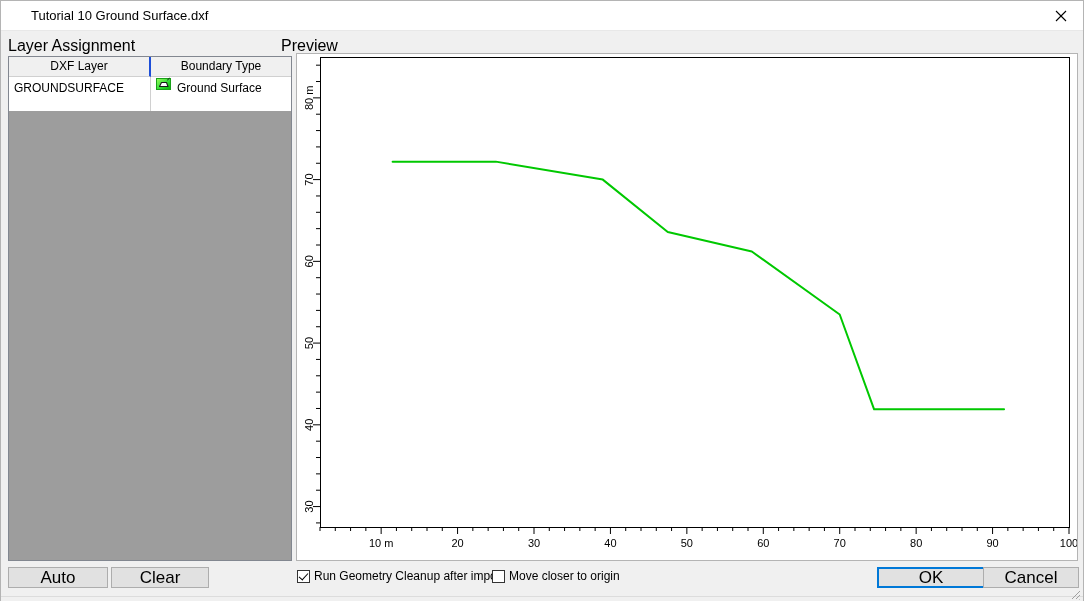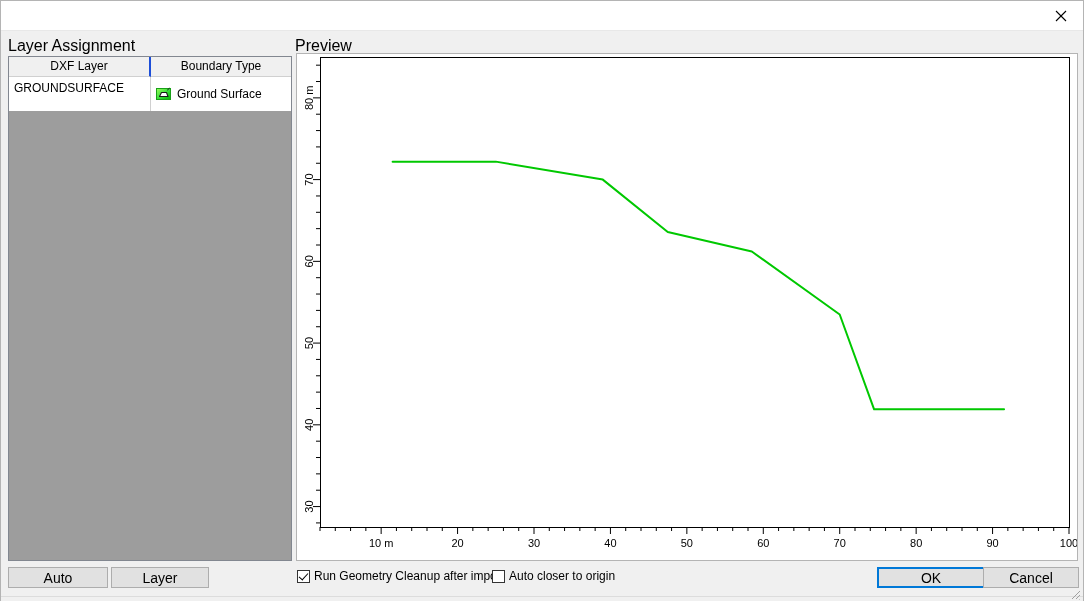--- a/index.html
+++ b/index.html
@@ -60,21 +60,21 @@
   #close-button svg { display: block; }
 
   
   .group-label {
     position: absolute;
     font-size: 16px;
     color: #000;
     white-space: nowrap;
   }
   #layer-assignment-label { left: 7px; top: 36px; }
-  #preview-label { left: 294px; top: 36px; }
+  #preview-label { left: 280px; top: 36px; }
 
   
   #layer-panel {
     position: absolute;
     left: 7px;
     top: 55px;
     width: 284px;
     height: 505px;
     background: #9d9d9d;
     border: 1px solid #828790;
@@ -124,37 +124,36 @@
   }
   .td.col-dxf {
     width: 142px;
     padding-left: 5px;
     border-right: 1px solid #d0d0d0;
   }
   .td.col-type {
     width: 140px;
     padding-left: 5px;
     display: flex;
-    align-items: center;
   }
   #boundary-type-icon {
     width: 16px;
     height: 14px;
     margin-right: 5px;
     flex: 0 0 auto;
     display: block;
   }
 
   
   .btn {
     position: absolute;
     background: #e1e1e1;
     border: 1px solid #adadad;
     font-family: "Liberation Sans", sans-serif;
-    font-size: 14px;
+    font-size: 17px;
     color: #000;
     text-align: center;
     box-sizing: border-box;
     cursor: default;
     padding: 0;
     line-height: 1;
     display: flex;
     align-items: center;
     justify-content: center;
   }
@@ -243,20 +242,21 @@
     width: 12px;
     height: 12px;
   }
 </style>
 </head>
 <body>
 
 <div id="window">
 
   <div id="titlebar">
+    <div id="title-text">Tutorial 10 Ground Surface.dxf</div>
     <div id="close-button">
       <svg width="12" height="12" viewBox="0 0 12 12">
         <line x1="1" y1="1" x2="11" y2="11" stroke="#000" stroke-width="1.1"></line>
         <line x1="11" y1="1" x2="1" y2="11" stroke="#000" stroke-width="1.1"></line>
       </svg>
     </div>
   </div>
 
   <div class="group-label" id="layer-assignment-label">Layer Assignment</div>
   <div class="group-label" id="preview-label">Preview</div>
@@ -280,21 +280,21 @@
           <rect x="0.5" y="1.5" width="14" height="11" fill="url(#gsg)" stroke="#19a019" stroke-width="1"></rect>
           <path d="M3.5 9.5 L5.5 5.5 L10.5 5.5 L12 9.5 Z" fill="#ffffff" stroke="#1a1a1a" stroke-width="1.1" stroke-linejoin="round"></path>
           <path d="M11.2 3.2 L13.6 1.1" stroke="#1a1a1a" stroke-width="1"></path>
         </svg>
         <span>Ground Surface</span>
       </div>
     </div>
   </div>
 
   <button class="btn" id="auto-button">Auto</button>
-  <button class="btn" id="clear-button">Layer</button>
+  <button class="btn" id="clear-button">Clear</button>
 
   <div id="preview-panel">
     <svg id="plot-svg" viewBox="0 0 780 506">
       <g id="plot-static">
           <rect x="23.5" y="3.5" width="749" height="470" fill="#ffffff" stroke="#000000" stroke-width="1"></rect>
           <line x1="23" y1="473" x2="23" y2="477" stroke="#000" stroke-width="1"></line>
           <line x1="38.285714285714285" y1="473" x2="38.285714285714285" y2="477" stroke="#000" stroke-width="1"></line>
           <line x1="53.57142857142857" y1="473" x2="53.57142857142857" y2="477" stroke="#000" stroke-width="1"></line>
           <line x1="68.85714285714286" y1="473" x2="68.85714285714286" y2="477" stroke="#000" stroke-width="1"></line>
           <line x1="84.14285714285714" y1="473" x2="84.14285714285714" y2="480" stroke="#000" stroke-width="1"></line>
@@ -394,21 +394,21 @@
         </g>
     </svg>
   </div>
 
   <div class="checkbox-row" id="cb-cleanup">
     <span class="cbox checked"></span>
     <span>Run Geometry Cleanup after import</span>
   </div>
   <div class="checkbox-row" id="cb-origin">
     <span class="cbox"></span>
-    <span>Auto closer to origin</span>
+    <span>Move closer to origin</span>
   </div>
 
   <button class="btn" id="ok-button">OK</button>
   <button class="btn" id="cancel-button">Cancel</button>
 
   <div id="status-strip">
     <svg id="resize-grip" viewBox="0 0 12 12">
       <path d="M11 3 L3 11 M11 7 L7 11 M11 11 L10.5 11.5" stroke="#a0a0a0" stroke-width="1"></path>
     </svg>
   </div>

